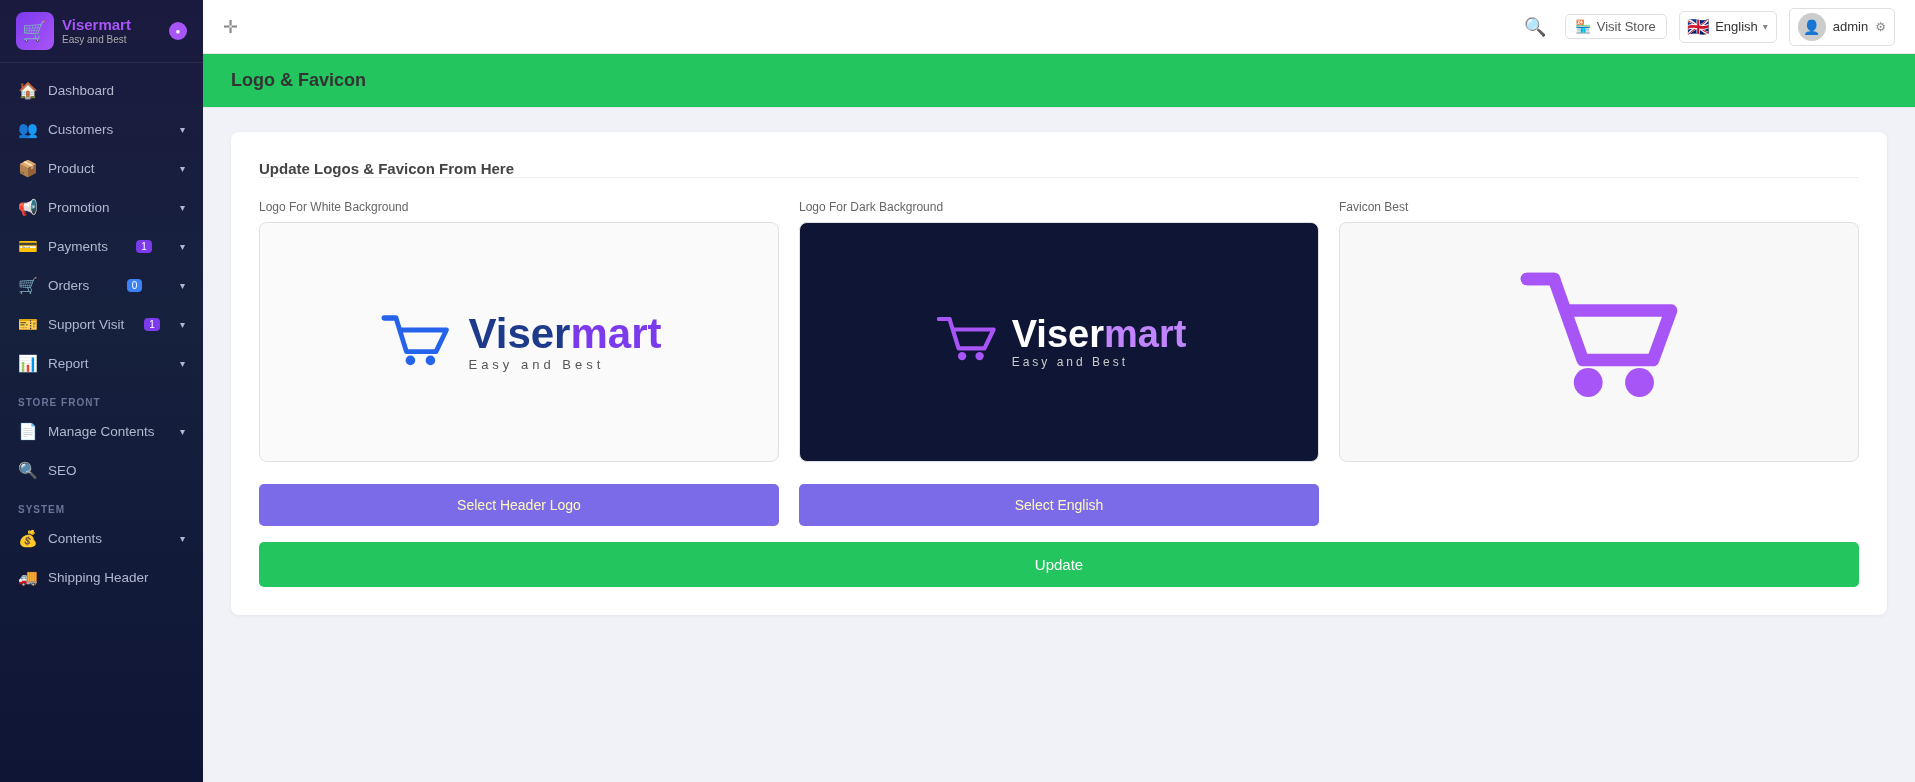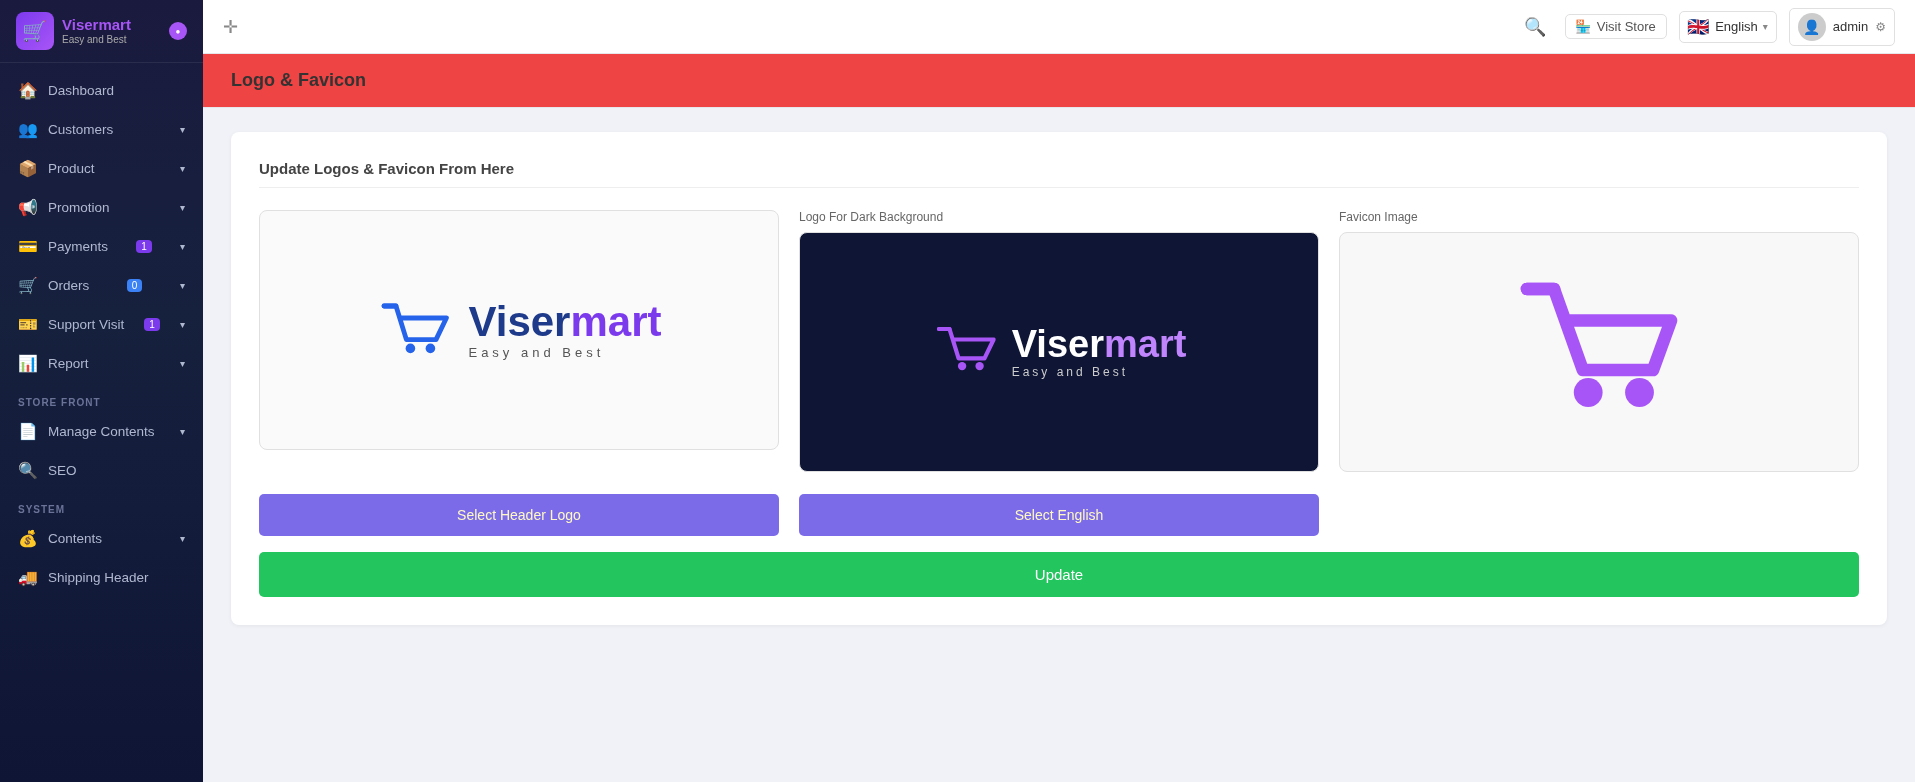--- a/index.html
+++ b/index.html
@@ -106,37 +106,37 @@
     }
 
     
     .content {
       flex: 1;
       overflow-y: auto;
       padding: 0;
       background: #f0f2f8;
     }
     .page-header {
-      background: #ef4444;
+      background: #22c55e;
       padding: 16px 28px;
       border-bottom: 1px solid #e5e7eb;
     }
     .page-title { font-size: 18px; font-weight: 600; color: #333; }
 
     .page-body { padding: 24px 28px; }
 
     .section-card {
       background: #fff;
       border-radius: 8px;
       padding: 28px;
       box-shadow: 0 1px 4px rgba(0,0,0,0.06);
     }
     .section-heading {
       font-size: 15px; font-weight: 600; color: #444;
-      margin-bottom: 22px; padding-bottom: 10px;
+      margin-bottom: 22px; padding-bottom: 0;
       border-bottom: 1px solid #eee;
     }
 
     .logo-grid {
       display: grid;
       grid-template-columns: 1fr 1fr 1fr;
       gap: 20px;
       margin-bottom: 22px;
     }
     .logo-block {}
@@ -295,20 +295,21 @@
       <h1 class="page-title">Logo &amp; Favicon</h1>
     </div>
 
     <div class="page-body">
       <div class="section-card">
         <div class="section-heading">Update Logos &amp; Favicon From Here</div>
 
         <div class="logo-grid">
 
           <div class="logo-block">
+            <div class="logo-label">Logo For White Background</div>
             <div class="logo-preview light">
               <div class="visermart-logo-white">
                 <div style="display:flex;flex-direction:column;align-items:center">
                   <svg width="80" height="80" viewBox="0 0 100 100" fill="none">
                     <path d="M10 20 L25 20 L38 62 L75 62 L88 35 L30 35" stroke="#2563eb" stroke-width="6" fill="none" stroke-linecap="round" stroke-linejoin="round"></path>
                     <path d="M25 20 L10 20" stroke="#2563eb" stroke-width="6" stroke-linecap="round"></path>
                     <circle cx="43" cy="73" r="6" fill="#2563eb"></circle>
                     <circle cx="68" cy="73" r="6" fill="#2563eb"></circle>
                   </svg>
                 </div>
@@ -334,21 +335,21 @@
                 </div>
                 <div>
                   <div style="font-size:38px;font-weight:800;color:#fff;line-height:1">Viser<span style="color:#c084fc">mart</span></div>
                   <div style="font-size:12px;color:#ccc;letter-spacing:3px;margin-top:2px">Easy and Best</div>
                 </div>
               </div>
             </div>
           </div>
 
           <div class="logo-block">
-            <div class="logo-label">Favicon Image</div>
+            <div class="logo-label">Favicon Best</div>
             <div class="logo-preview favicon-bg">
               <svg width="180" height="200" viewBox="0 0 200 220" fill="none">
                 <path d="M20 40 L50 40 L82 130 L160 130 L180 75 L65 75" stroke="#a855f7" stroke-width="14" fill="none" stroke-linecap="round" stroke-linejoin="round"></path>
                 <path d="M50 40 L20 40" stroke="#a855f7" stroke-width="14" stroke-linecap="round"></path>
                 <circle cx="88" cy="155" r="16" fill="#a855f7"></circle>
                 <circle cx="145" cy="155" r="16" fill="#a855f7"></circle>
               </svg>
             </div>
           </div>
         </div>

